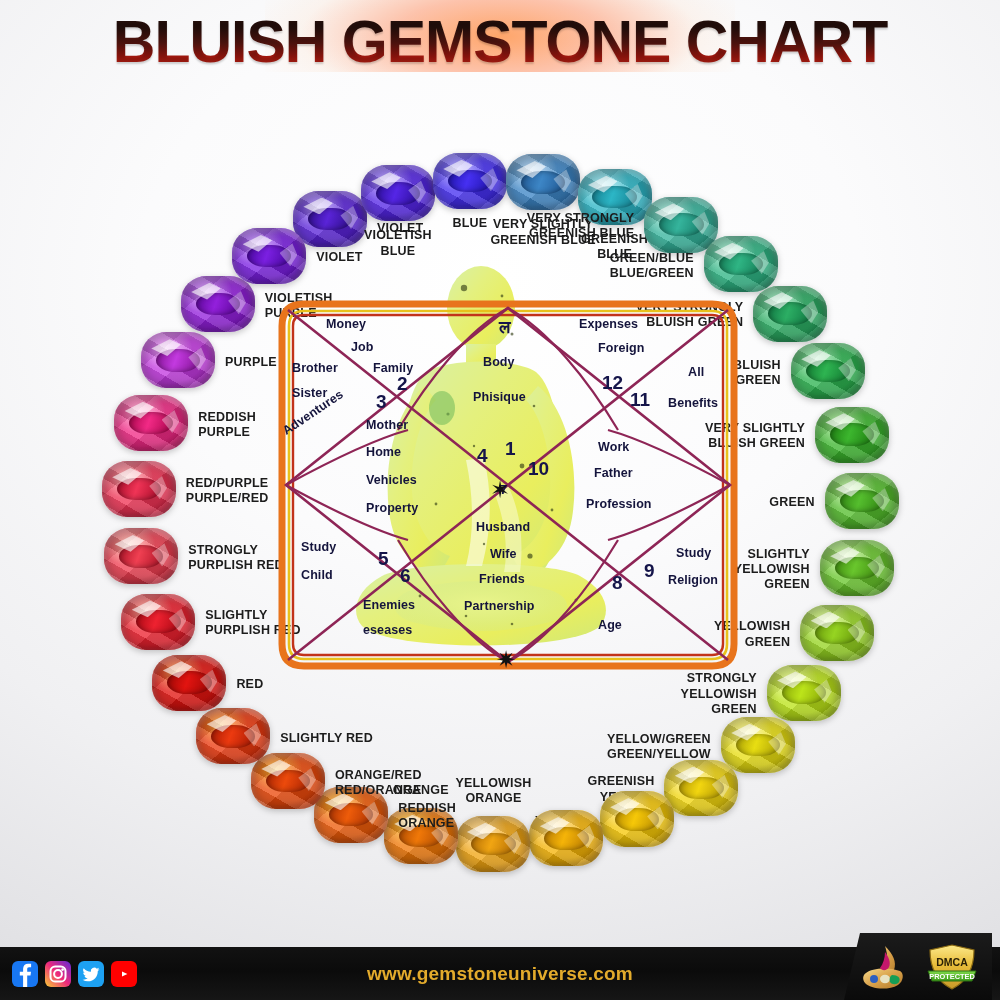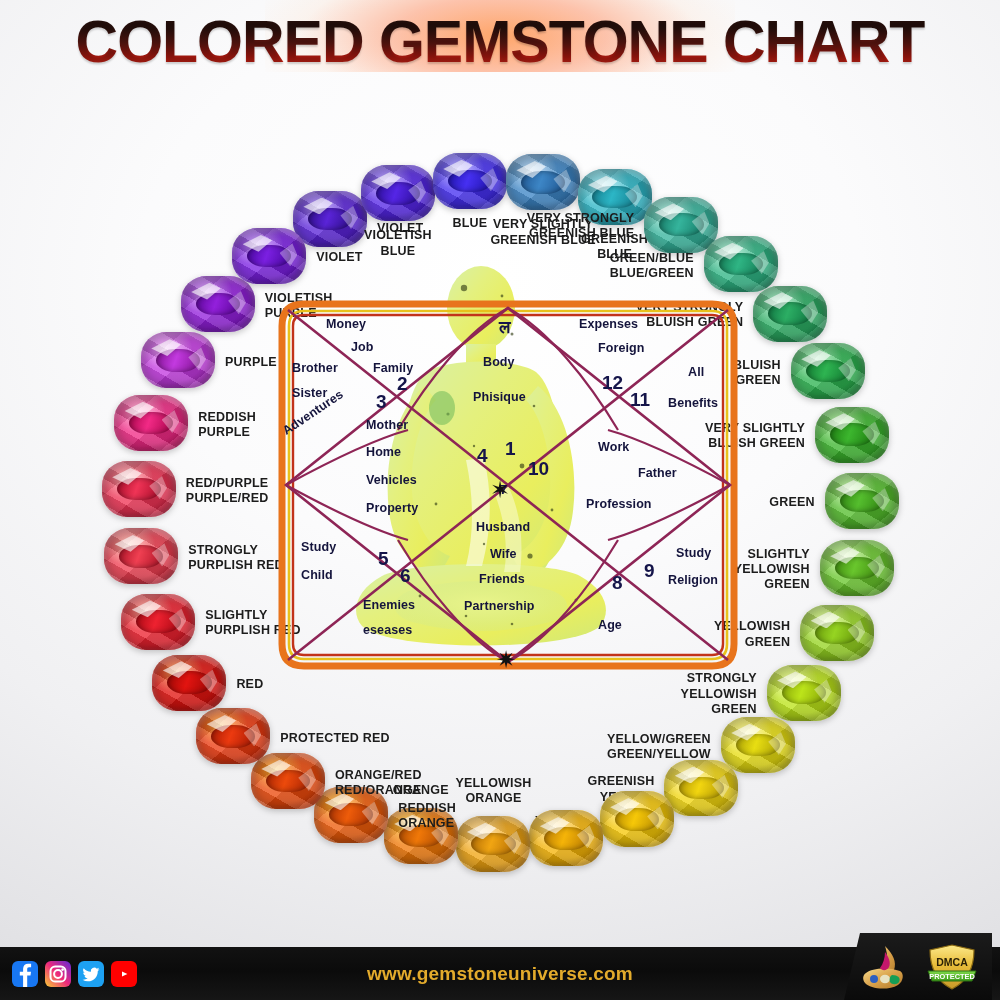--- a/index.html
+++ b/index.html
@@ -100,21 +100,21 @@
     clip-path:polygon(16px 0, 100% 0, 100% 100%, 0 100%);
   }
 
   .gu-logo{ position:absolute; left:14px; top:10px; width:54px; height:48px; }
   .dmca{ position:absolute; right:14px; top:10px; width:52px; height:48px; }
 </style>
 </head>
 <body>
 
 <div id="title-glow"></div>
-<div id="page-title">COLORED GEMSTONE CHART</div>
+<div id="page-title">BLUISH GEMSTONE CHART</div>
 
 <div id="wheel">
     <div class="gem-item" style="left: 293.051px; top: 190.861px; width: 74px; height: 56px;">
       <div class="gem" style="width: 74px; height: 56px; background: radial-gradient(at 34% 30%, rgb(180, 155, 242) 0%, rgb(90, 36, 216) 38%, rgb(90, 36, 216) 62%, rgb(44, 12, 134) 100%);">
         <div class="facets" style="background: linear-gradient(30deg, rgba(255, 255, 255, 0.18) 0px, rgba(255, 255, 255, 0.18) 14%, rgba(0, 0, 0, 0.1) 14%, rgba(0, 0, 0, 0.1) 26%, rgba(255, 255, 255, 0.14) 26%, rgba(255, 255, 255, 0.14) 40%, rgba(0, 0, 0, 0.12) 40%, rgba(0, 0, 0, 0.12) 54%, rgba(255, 255, 255, 0.16) 54%, rgba(255, 255, 255, 0.16) 68%, rgba(0, 0, 0, 0.1) 68%, rgba(0, 0, 0, 0.1) 82%, rgba(255, 255, 255, 0.12) 82%, rgba(255, 255, 255, 0.12) 100%), linear-gradient(-40deg, rgba(255, 255, 255, 0.1) 0px, rgba(255, 255, 255, 0.1) 20%, rgba(0, 0, 0, 0.1) 20%, rgba(0, 0, 0, 0.1) 45%, rgba(255, 255, 255, 0.1) 45%, rgba(255, 255, 255, 0.1) 70%, rgba(0, 0, 0, 0.08) 70%, rgba(0, 0, 0, 0.08) 100%);"></div>
         <div class="tbl" style="background: linear-gradient(110deg, rgb(44, 12, 134) 0%, rgb(90, 36, 216) 45%, rgb(44, 12, 134) 100%); box-shadow: rgba(0, 0, 0, 0.45) 0px 0px 6px inset;"></div>
         <div class="crown"></div>
         <div class="spark"></div>
         <div class="rim"></div>
       </div>
@@ -350,21 +350,21 @@
 RED/ORANGE</div>
     <div class="gem-item" style="left: 196.174px; top: 708.365px; width: 74px; height: 56px;">
       <div class="gem" style="width: 74px; height: 56px; background: radial-gradient(at 34% 30%, rgb(245, 168, 58) 0%, rgb(236, 58, 16) 38%, rgb(236, 58, 16) 62%, rgb(165, 24, 3) 100%);">
         <div class="facets" style="background: linear-gradient(30deg, rgba(255, 255, 255, 0.18) 0px, rgba(255, 255, 255, 0.18) 14%, rgba(0, 0, 0, 0.1) 14%, rgba(0, 0, 0, 0.1) 26%, rgba(255, 255, 255, 0.14) 26%, rgba(255, 255, 255, 0.14) 40%, rgba(0, 0, 0, 0.12) 40%, rgba(0, 0, 0, 0.12) 54%, rgba(255, 255, 255, 0.16) 54%, rgba(255, 255, 255, 0.16) 68%, rgba(0, 0, 0, 0.1) 68%, rgba(0, 0, 0, 0.1) 82%, rgba(255, 255, 255, 0.12) 82%, rgba(255, 255, 255, 0.12) 100%), linear-gradient(-40deg, rgba(255, 255, 255, 0.1) 0px, rgba(255, 255, 255, 0.1) 20%, rgba(0, 0, 0, 0.1) 20%, rgba(0, 0, 0, 0.1) 45%, rgba(255, 255, 255, 0.1) 45%, rgba(255, 255, 255, 0.1) 70%, rgba(0, 0, 0, 0.08) 70%, rgba(0, 0, 0, 0.08) 100%);"></div>
         <div class="tbl" style="background: linear-gradient(110deg, rgb(165, 24, 3) 0%, rgb(236, 58, 16) 45%, rgb(165, 24, 3) 100%); box-shadow: rgba(0, 0, 0, 0.45) 0px 0px 6px inset;"></div>
         <div class="crown"></div>
         <div class="spark"></div>
         <div class="rim"></div>
       </div>
     </div>
-    <div class="gem-label lbl-l" style="left: 280.174px; top: 730.615px;">PROTECTED RED</div>
+    <div class="gem-label lbl-l" style="left: 280.174px; top: 730.615px;">SLIGHTLY RED</div>
     <div class="gem-item" style="left: 152.391px; top: 654.512px; width: 74px; height: 56px;">
       <div class="gem" style="width: 74px; height: 56px; background: radial-gradient(at 34% 30%, rgb(242, 162, 90) 0%, rgb(226, 20, 16) 38%, rgb(226, 20, 16) 62%, rgb(152, 6, 4) 100%);">
         <div class="facets" style="background: linear-gradient(30deg, rgba(255, 255, 255, 0.18) 0px, rgba(255, 255, 255, 0.18) 14%, rgba(0, 0, 0, 0.1) 14%, rgba(0, 0, 0, 0.1) 26%, rgba(255, 255, 255, 0.14) 26%, rgba(255, 255, 255, 0.14) 40%, rgba(0, 0, 0, 0.12) 40%, rgba(0, 0, 0, 0.12) 54%, rgba(255, 255, 255, 0.16) 54%, rgba(255, 255, 255, 0.16) 68%, rgba(0, 0, 0, 0.1) 68%, rgba(0, 0, 0, 0.1) 82%, rgba(255, 255, 255, 0.12) 82%, rgba(255, 255, 255, 0.12) 100%), linear-gradient(-40deg, rgba(255, 255, 255, 0.1) 0px, rgba(255, 255, 255, 0.1) 20%, rgba(0, 0, 0, 0.1) 20%, rgba(0, 0, 0, 0.1) 45%, rgba(255, 255, 255, 0.1) 45%, rgba(255, 255, 255, 0.1) 70%, rgba(0, 0, 0, 0.08) 70%, rgba(0, 0, 0, 0.08) 100%);"></div>
         <div class="tbl" style="background: linear-gradient(110deg, rgb(152, 6, 4) 0%, rgb(226, 20, 16) 45%, rgb(152, 6, 4) 100%); box-shadow: rgba(0, 0, 0, 0.45) 0px 0px 6px inset;"></div>
         <div class="crown"></div>
         <div class="spark"></div>
         <div class="rim"></div>
       </div>
     </div>
     <div class="gem-label lbl-l" style="left: 236.391px; top: 676.762px;">RED</div>
@@ -559,21 +559,21 @@
   <div style="position:absolute;left:228px;top:358px;font-size:24px;color:#111;line-height:1;">✷</div>
 
   <div class="kundli-text" style="left:311px; top:27px;">Expenses</div>
   <div class="kundli-text" style="left:330px; top:51px;">Foreign</div>
   <div class="kundli-num" style="left:334px; top:82px;">12</div>
   <div class="kundli-num" style="left:362px; top:99px;">11</div>
   <div class="kundli-text" style="left:420px; top:75px;">All</div>
   <div class="kundli-text" style="left:400px; top:106px;">Benefits</div>
 
   <div class="kundli-text" style="left:330px; top:150px;">Work</div>
-  <div class="kundli-text" style="left:326px; top:176px;margin-left:44px;">Father</div>
+  <div class="kundli-text" style="left:326px; top:176px;">Father</div>
   <div class="kundli-text" style="left:318px; top:207px;">Profession</div>
 
   <div class="kundli-num" style="left:376px; top:270px;">9</div>
   <div class="kundli-num" style="left:344px; top:282px;">8</div>
   <div class="kundli-text" style="left:408px; top:256px;">Study</div>
   <div class="kundli-text" style="left:400px; top:283px;">Religion</div>
   <div class="kundli-text" style="left:330px; top:328px;">Age</div>
 </div>
 
 <div id="footer">

